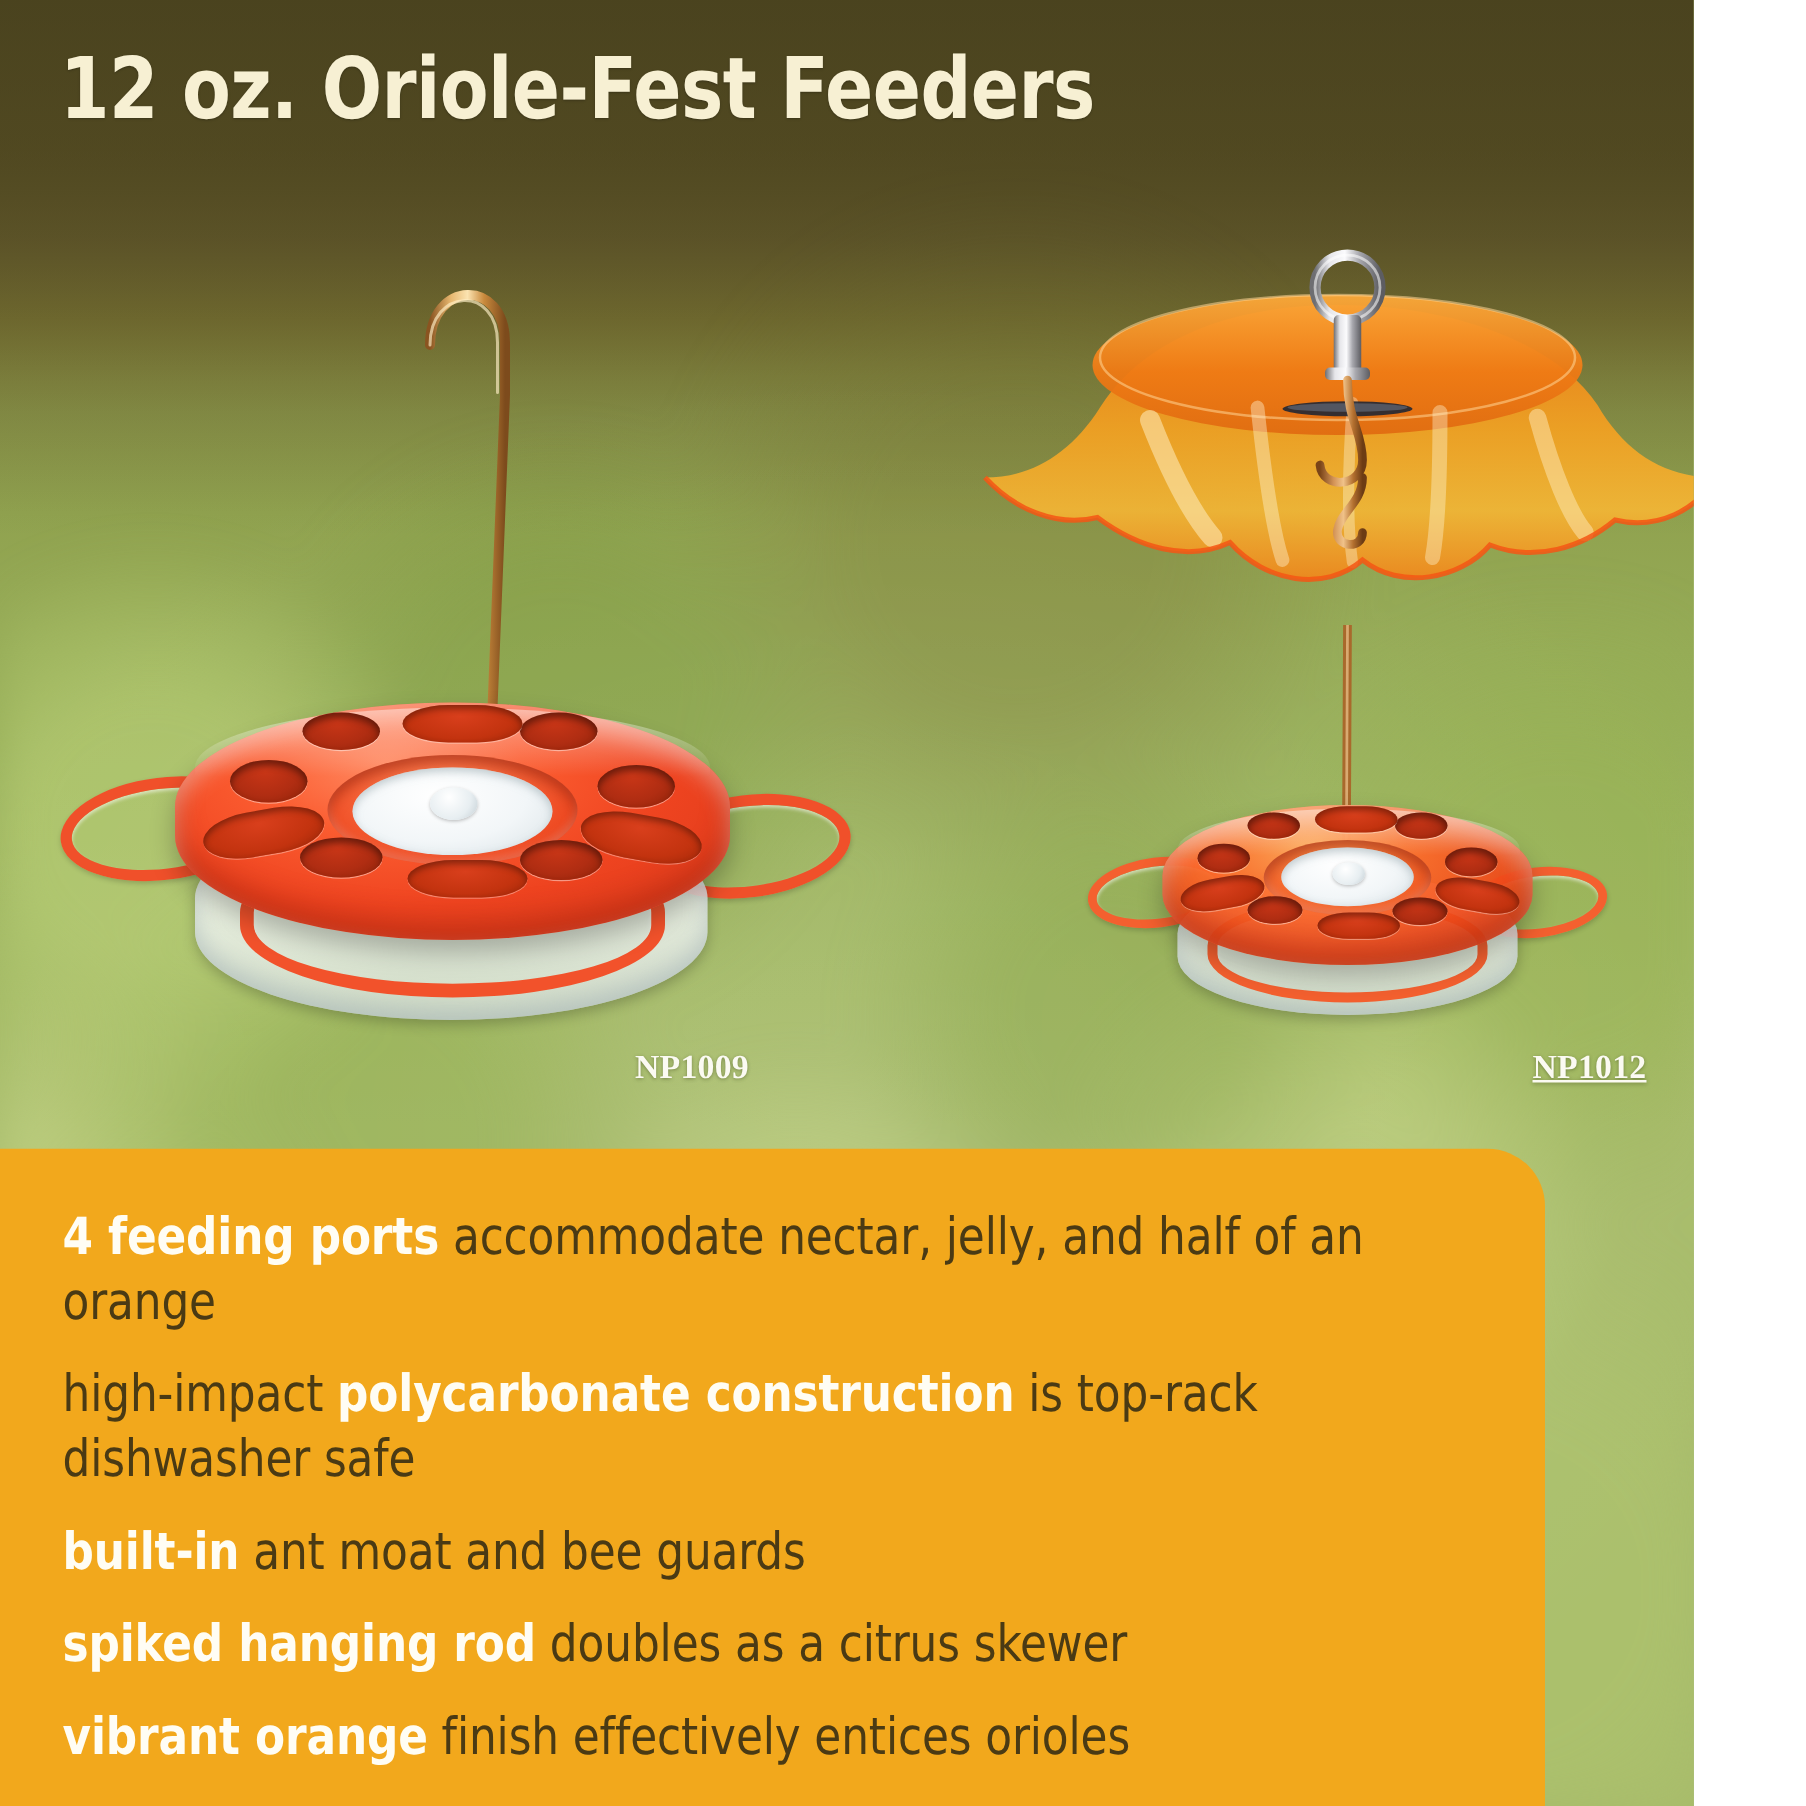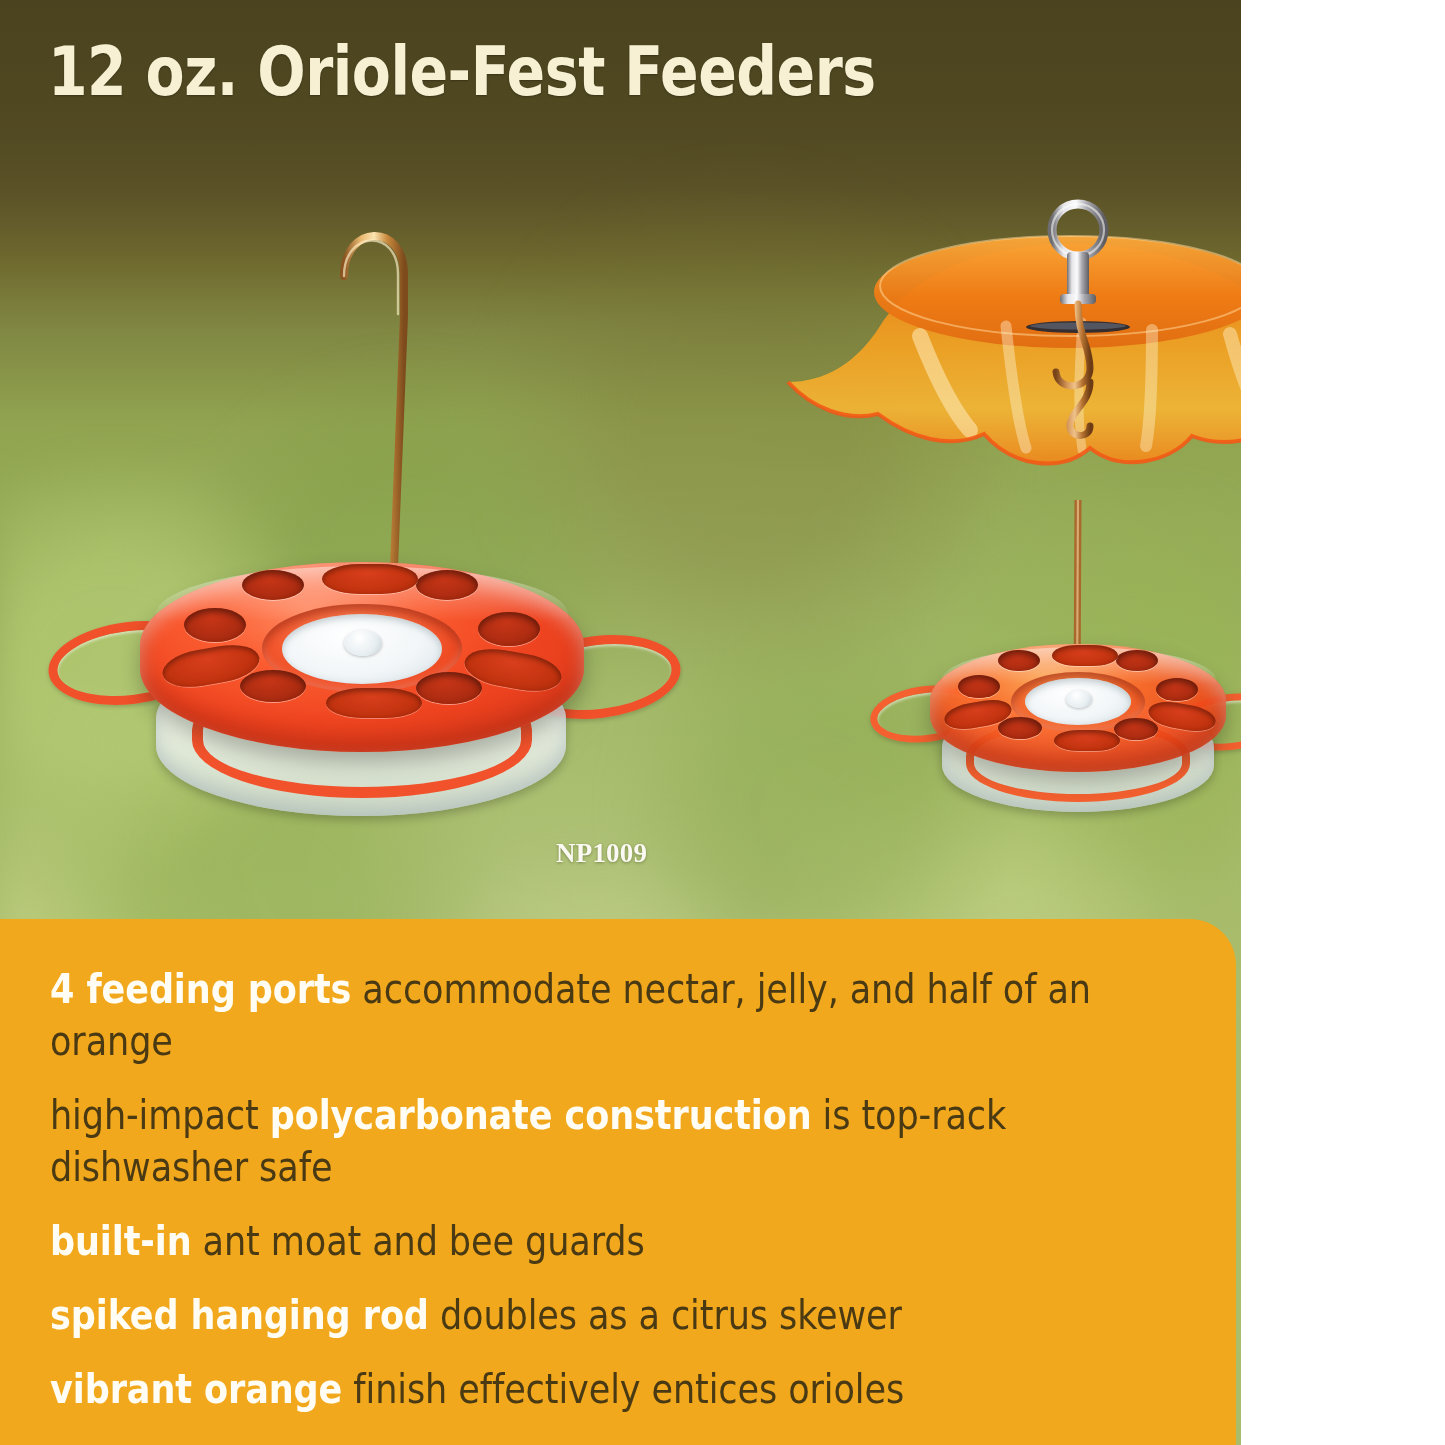--- a/index.html
+++ b/index.html
@@ -6,21 +6,21 @@
 
   html, body {
     width: 1445px;
     height: 1445px;
     overflow: hidden;
     font-family: "Liberation Sans", sans-serif;
   }
 
   #page {
     position: relative;
-    width: 1241px;
+    width: 1355px;
     height: 1445px;
     overflow: hidden;
     background: #8fab52;
   }
 
   
   .bg-base {
     position: absolute; inset: 0;
     background:
       linear-gradient(180deg,
@@ -168,21 +168,20 @@
 
   .sku {
     position: absolute;
     font-family: "Liberation Serif", serif;
     font-weight: 700;
     font-size: 27px;
     letter-spacing: .2px;
     color: #fbfaf2;
     text-shadow: 0 1px 3px rgba(50,60,20,.45);
     white-space: nowrap;
-    margin-left: 48px;
   }
 
   
   .panel {
     position: absolute;
     left: 0;
     top: 919px;
     width: 1236px;
     height: 526px;
     background: #f2a81c;

